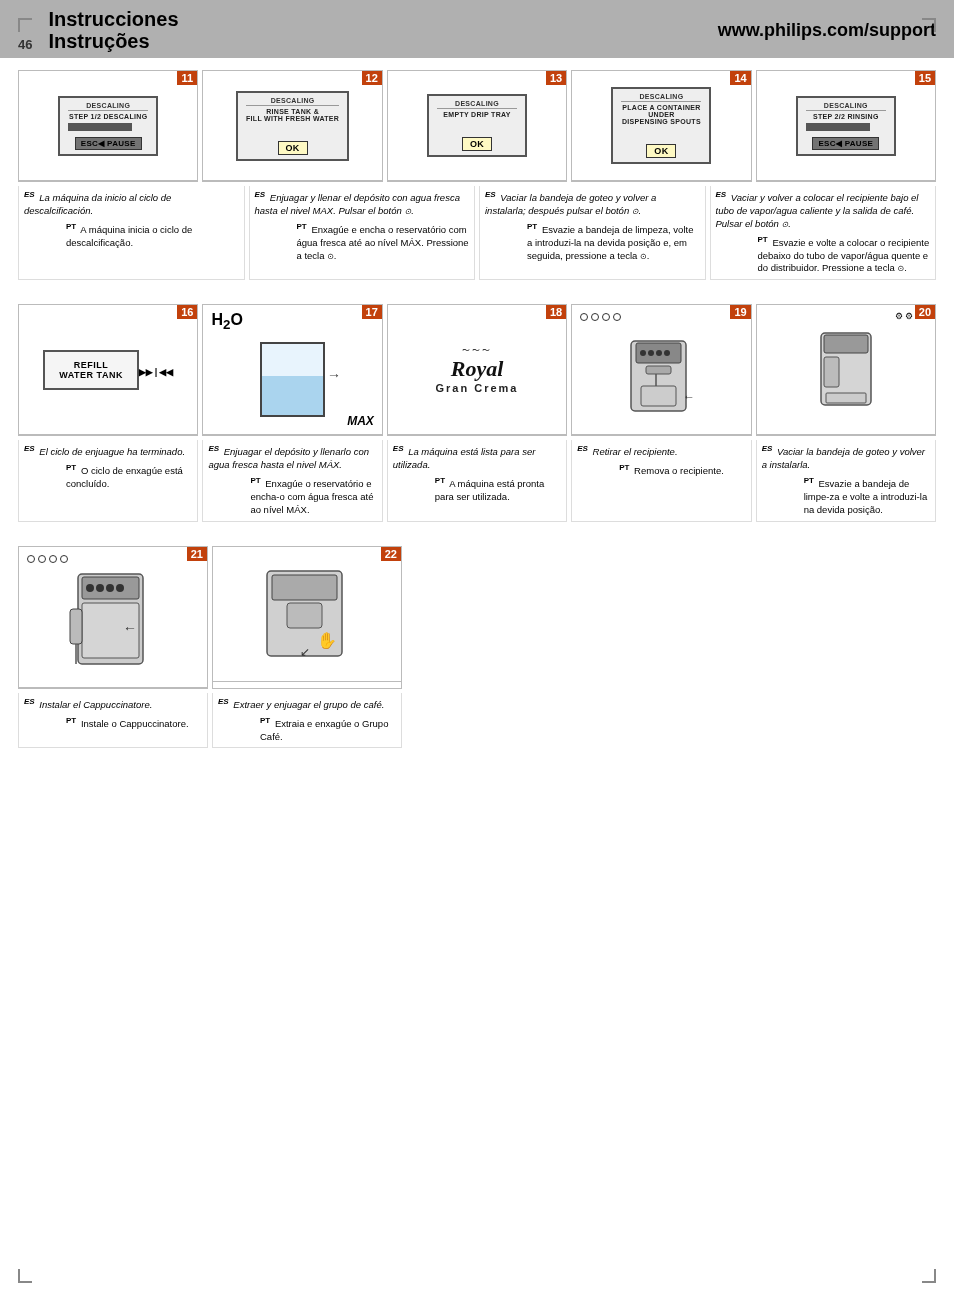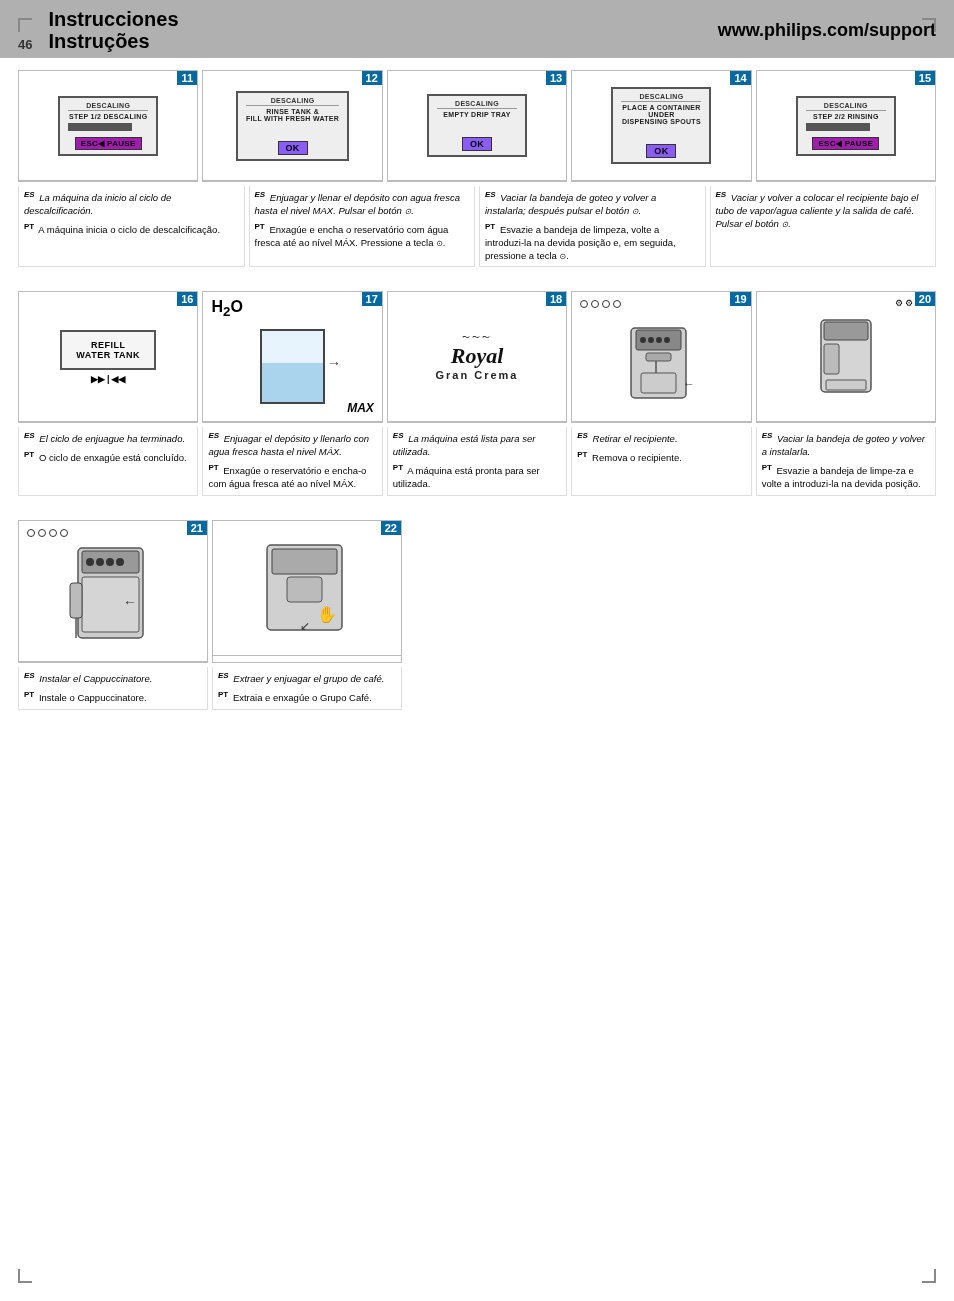--- a/index.html
+++ b/index.html
@@ -71,21 +71,21 @@
       align-items: center;
       justify-content: center;
       padding: 8px 6px 8px 6px;
     }
 
     
     .step-num {
       position: absolute;
       top: 0;
       right: 0;
-      background: #0369a1;
+      background: #c2410c;
       color: #fff;
       font-size: 11px;
       font-weight: bold;
       padding: 1px 4px;
       min-width: 20px;
       text-align: center;
     }
 
     
     .display-box {
@@ -141,42 +141,43 @@
       margin-right: 2px;
     }
     .pt-label {
       font-weight: bold;
       font-size: 8px;
       vertical-align: super;
       margin-right: 2px;
     }
     .pt-text {
       font-style: normal;
+      margin-left: 42px;
     }
 
     
     .section-divider {
       height: 16px;
     }
 
     
     .ok-btn {
       display: inline-block;
       border: 1.5px solid #333;
       padding: 1px 7px;
       font-size: 9px;
       font-weight: bold;
       margin-top: 19px;
-      background: #8b5cf6;
+      background: #fef9c3;
     }
 
     
     .illus-water-tank {
       display: flex;
-      flex-direction: column;
+      flex-direction: row;
       align-items: center;
       justify-content: center;
       width: 100%;
     }
     .illus-water-tank .screen {
       border: 2px solid #555;
       background: #f5f5f5;
       padding: 8px 14px;
       text-align: center;
       font-size: 9px;
@@ -228,21 +229,21 @@
 
     
     .esc-btn {
       display: inline-flex;
       align-items: center;
       gap: 2px;
       border: 1.5px solid #333;
       padding: 1px 5px;
       font-size: 8px;
       font-weight: bold;
-      background: #a21caf;
+      background: #737373;
       margin-top: 3px;
     }
   </style>
 </head>
 <body>
 
 <div style="position:relative; width:954px; min-height:1301px; background:#fff;">
 
   <div style="position:absolute; top:18px; left:18px; width:14px; height:14px; border-top:2px solid #888; border-left:2px solid #888;"></div>
   <div style="position:absolute; top:18px; right:18px; width:14px; height:14px; border-top:2px solid #888; border-right:2px solid #888;"></div>
@@ -356,20 +357,24 @@
         <div class="pt-text">
           <span class="pt-label">PT</span>
           <span>Esvazie a bandeja de limpeza, volte a introduzi-la na devida posição e, em seguida, pressione a tecla <span style="font-size:8px;">⊙</span>.</span>
         </div>
       </div>
 
       <div class="step-desc-cell">
         <div class="es-text">
           <span class="es-label">ES</span>
           <span>Vaciar y volver a colocar el recipiente bajo el tubo de vapor/agua caliente y la salida de café. Pulsar el botón <span style="font-size:8px;">⊙</span>.</span>
+        </div>
+        <div class="pt-text">
+          <span class="pt-label">PT</span>
+          <span>Esvazie e volte a colocar o recipiente debaixo do tubo de vapor/água quente e do distribuidor. Pressione a tecla <span style="font-size:8px;">⊙</span>.</span>
         </div>
       </div>
 
 
     </div>
 
     <div class="section-divider"></div>
 
     <div class="steps-row">
 

